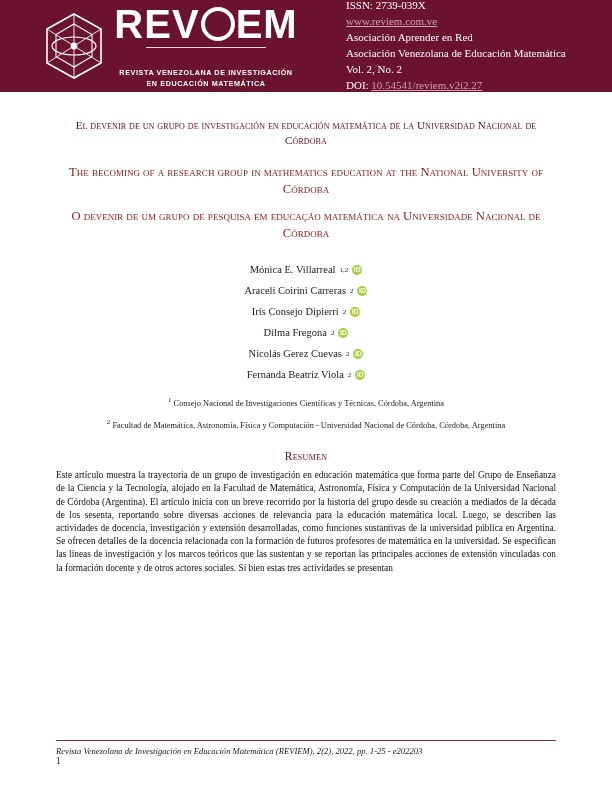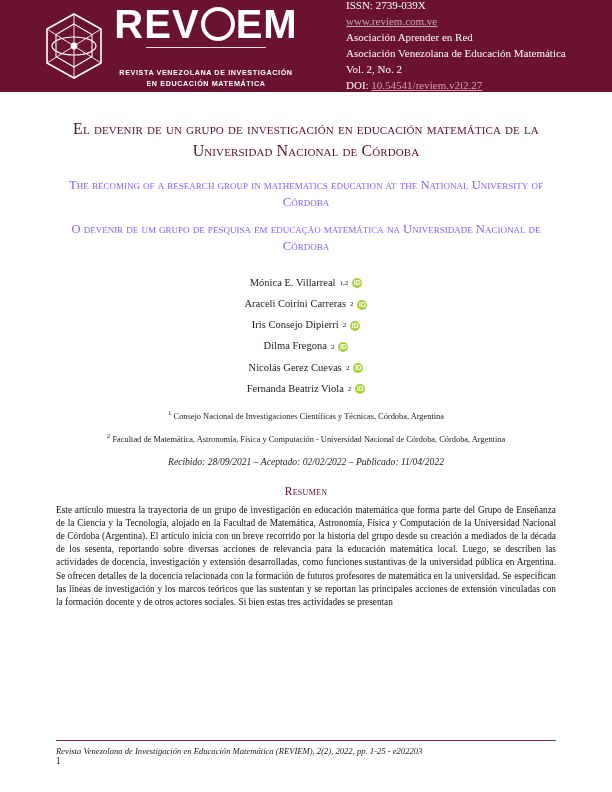--- a/index.html
+++ b/index.html
@@ -117,32 +117,32 @@
     color: #d0a0b0;
     text-decoration: underline;
   }
 
   
   .content {
     padding: 18px 56px 0 56px;
   }
   .title-es {
     text-align: center;
-    font-size: 16px;
+    font-size: 11px;
     color: #5a0f28;
     font-variant: small-caps;
     line-height: 1.35;
     margin: 8px 0 0 0;
     font-weight: normal;
     letter-spacing: 0.1px;
   }
   .title-en, .title-pt {
     text-align: center;
     font-size: 12.6px;
-    color: #8b5cf6;
+    color: #7f1d1d;
     font-variant: small-caps;
     line-height: 1.35;
     margin: 16px 0 0 0;
     font-weight: normal;
   }
   .title-pt {
     margin-top: 10px;
   }
 
   .authors {
@@ -346,21 +346,20 @@
 
   <div class="affils">
     <div class="affil">
       <span class="sup">1</span><span> Consejo Nacional de Investigaciones Científicas y Técnicas, Córdoba, Argentina</span>
     </div>
     <div class="affil">
       <span class="sup">2</span><span> Facultad de Matemática, Astronomía, Física y Computación - Universidad Nacional de Córdoba, Córdoba, Argentina</span>
     </div>
   </div>
 
-  <div class="dates">Recibido: 28/09/2021 – Aceptado: 02/02/2022 – Publicado: 11/04/2022</div>
 
 
   <div class="abs-heading">Resumen</div>
   <div class="abs-body">Este artículo muestra la trayectoria de un grupo de investigación en educación matemática que forma parte del Grupo de Enseñanza de la Ciencia y la Tecnología, alojado en la Facultad de Matemática, Astronomía, Física y Computación de la Universidad Nacional de Córdoba (Argentina). El artículo inicia con un breve recorrido por la historia del grupo desde su creación a mediados de la década de los sesenta, reportando sobre diversas acciones de relevancia para la educación matemática local. Luego, se describen las actividades de docencia, investigación y extensión desarrolladas, como funciones sustantivas de la universidad pública en Argentina. Se ofrecen detalles de la docencia relacionada con la formación de futuros profesores de matemática en la universidad. Se especifican las líneas de investigación y los marcos teóricos que las sustentan y se reportan las principales acciones de extensión vinculadas con la formación docente y de otros actores sociales. Si bien estas tres actividades se presentan</div>
 
 </div>
 
 <div class="footer">
   <div class="footer-rule"></div>
   <div class="footer-row">

